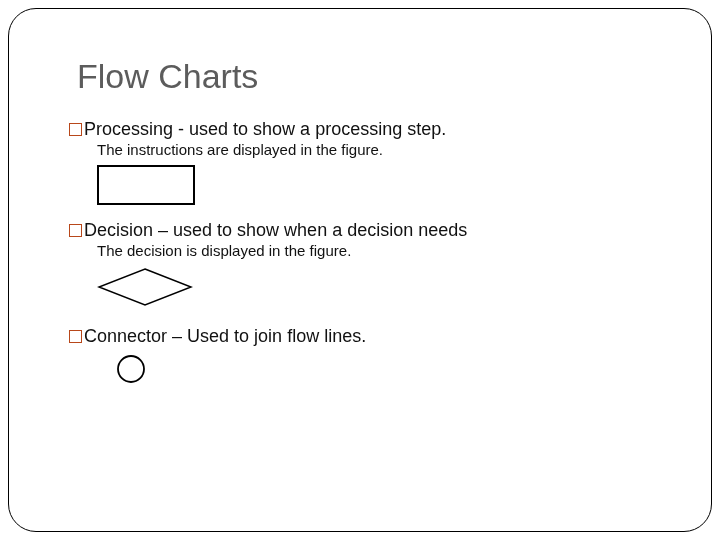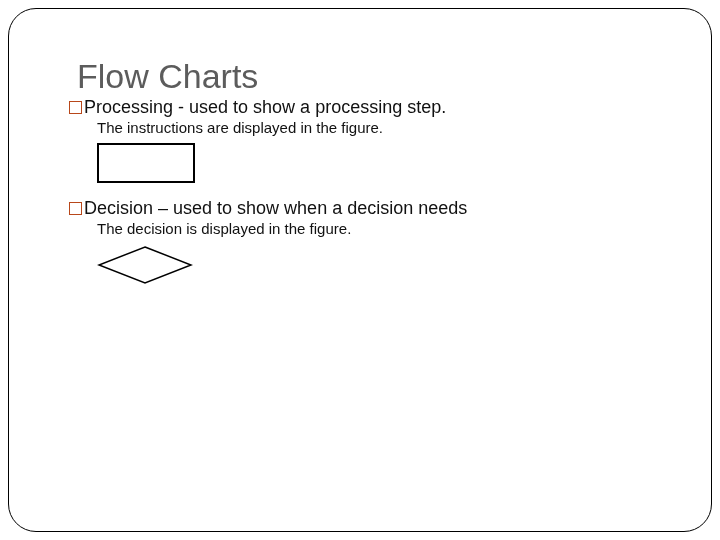--- a/index.html
+++ b/index.html
@@ -17,20 +17,21 @@
     right: 8px;
     bottom: 8px;
     border: 1.5px solid #000;
     border-radius: 28px;
     padding: 48px 48px 20px 60px;
   }
   .title {
     font-size: 34px;
     color: #5c5c5c;
     font-weight: 400;
+    margin-bottom: 22px;
     margin-left: 8px;
   }
   .item {
     margin-bottom: 10px;
   }
   .bullet-line {
     font-size: 18px;
     color: #111;
     line-height: 1.25;
   }
@@ -89,13 +90,23 @@
       <span class="bullet-square"></span><span>Decision</span><span> – </span><span>used to show when a decision needs</span>
     </div>
     <div class="cont-line">The decision is displayed in the figure.</div>
     <div class="shape-wrap">
       <svg class="diamond-shape" viewBox="0 0 96 40">
         <polygon points="48,2 94,20 48,38 2,20" fill="none" stroke="#000" stroke-width="1.5"></polygon>
       </svg>
     </div>
   </div>
 
+  <div class="item">
+    <div class="bullet-line">
+      <span class="bullet-square"></span><span>Connector</span><span> – </span><span>Used to join flow lines.</span>
+    </div>
+    <div class="shape-wrap">
+      <svg class="circle-shape" viewBox="0 0 32 32">
+        <circle cx="16" cy="16" r="13" fill="none" stroke="#000" stroke-width="1.8"></circle>
+      </svg>
+    </div>
+  </div>
 </div>
 
 </body></html>

